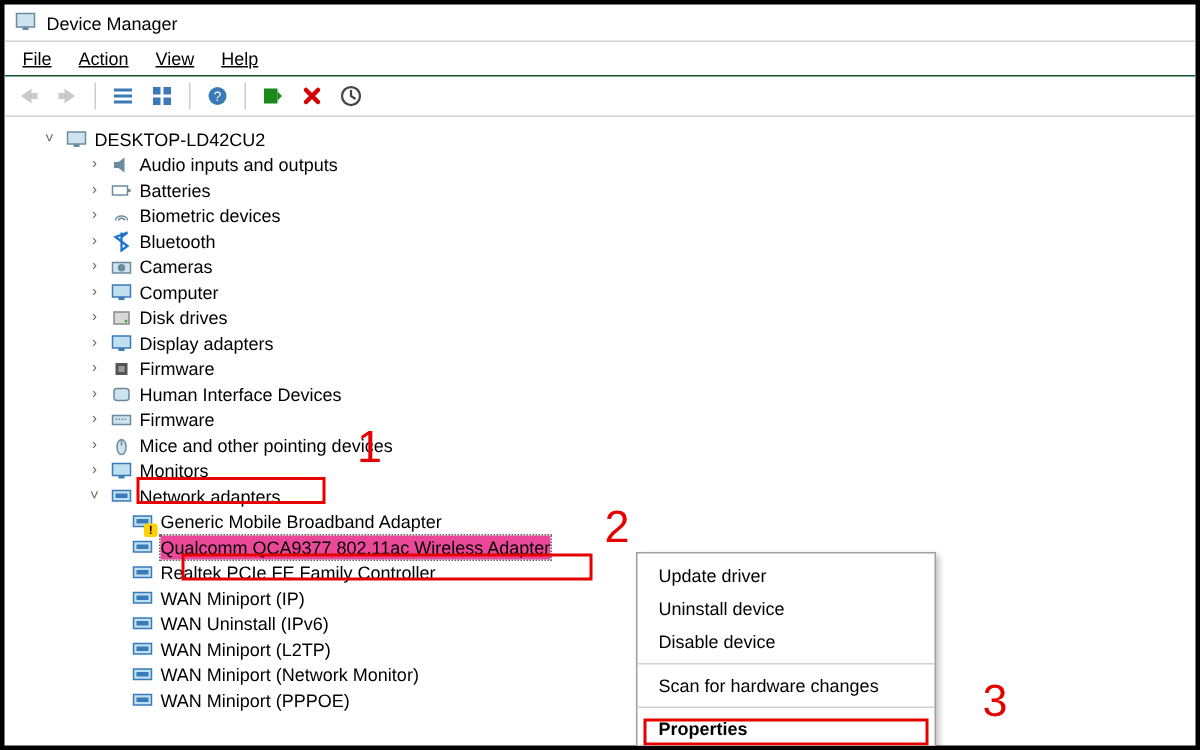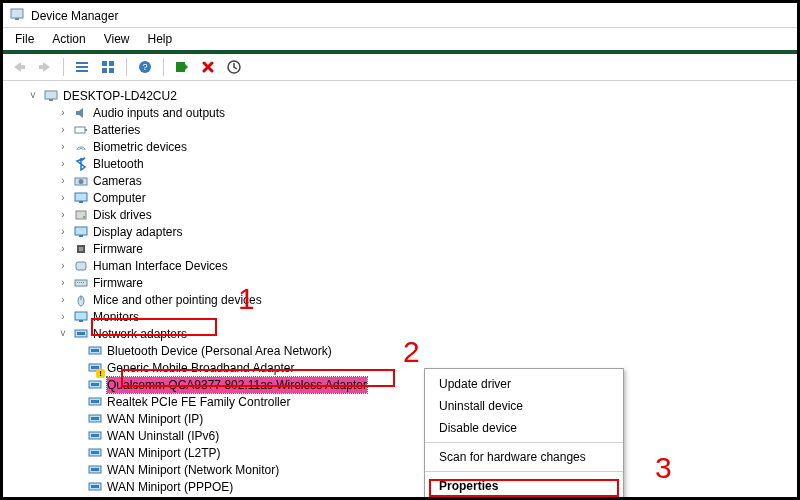--- a/index.html
+++ b/index.html
@@ -26,21 +26,22 @@
     border-bottom: 1px solid #d0d0d0;
   }
   .titlebar .app-icon {
     width: 16px; height: 16px;
     display: inline-flex; align-items: center; justify-content: center;
   }
   .menubar {
     display: flex;
     gap: 2px;
     padding: 2px 4px;
-    border-bottom: 4px solid #14532d;
+    border-bottom: 1px solid #14532d;
+    text-decoration: underline;
   }
   .menubar span {
     padding: 2px 8px;
     cursor: default;
   }
   .toolbar {
     display: flex;
     align-items: center;
     gap: 6px;
     padding: 3px 6px;
@@ -361,29 +362,20 @@
         <svg width="14" height="14" viewBox="0 0 14 14">
             <rect x="1" y="3" width="12" height="7" fill="#bfe0ef" stroke="#3a7ab8"></rect>
             <rect x="3" y="5" width="8" height="3" fill="#3a7ab8"></rect>
           </svg>
       </span>
       <span>Network adapters</span>
     </div>
 
     <div id="net-rows">
         <div class="row indent3">
-          <span class="ic">
-            <svg width="14" height="14" viewBox="0 0 14 14">
-              <rect x="1" y="3" width="12" height="7" fill="#bfe0ef" stroke="#3a7ab8"></rect>
-              <rect x="3" y="5" width="8" height="3" fill="#3a7ab8"></rect>
-            </svg>
-          </span>
-          <span>Bluetooth Device (Personal Area Network)</span>
-        </div>
-        <div class="row indent3">
           <span class="ic warn-badge">
             <svg width="14" height="14" viewBox="0 0 14 14">
               <rect x="1" y="3" width="12" height="7" fill="#bfe0ef" stroke="#3a7ab8"></rect>
               <rect x="3" y="5" width="8" height="3" fill="#3a7ab8"></rect>
             </svg>
           </span>
           <span>Generic Mobile Broadband Adapter</span>
         </div>
         <div class="row indent3">
           <span class="ic">

